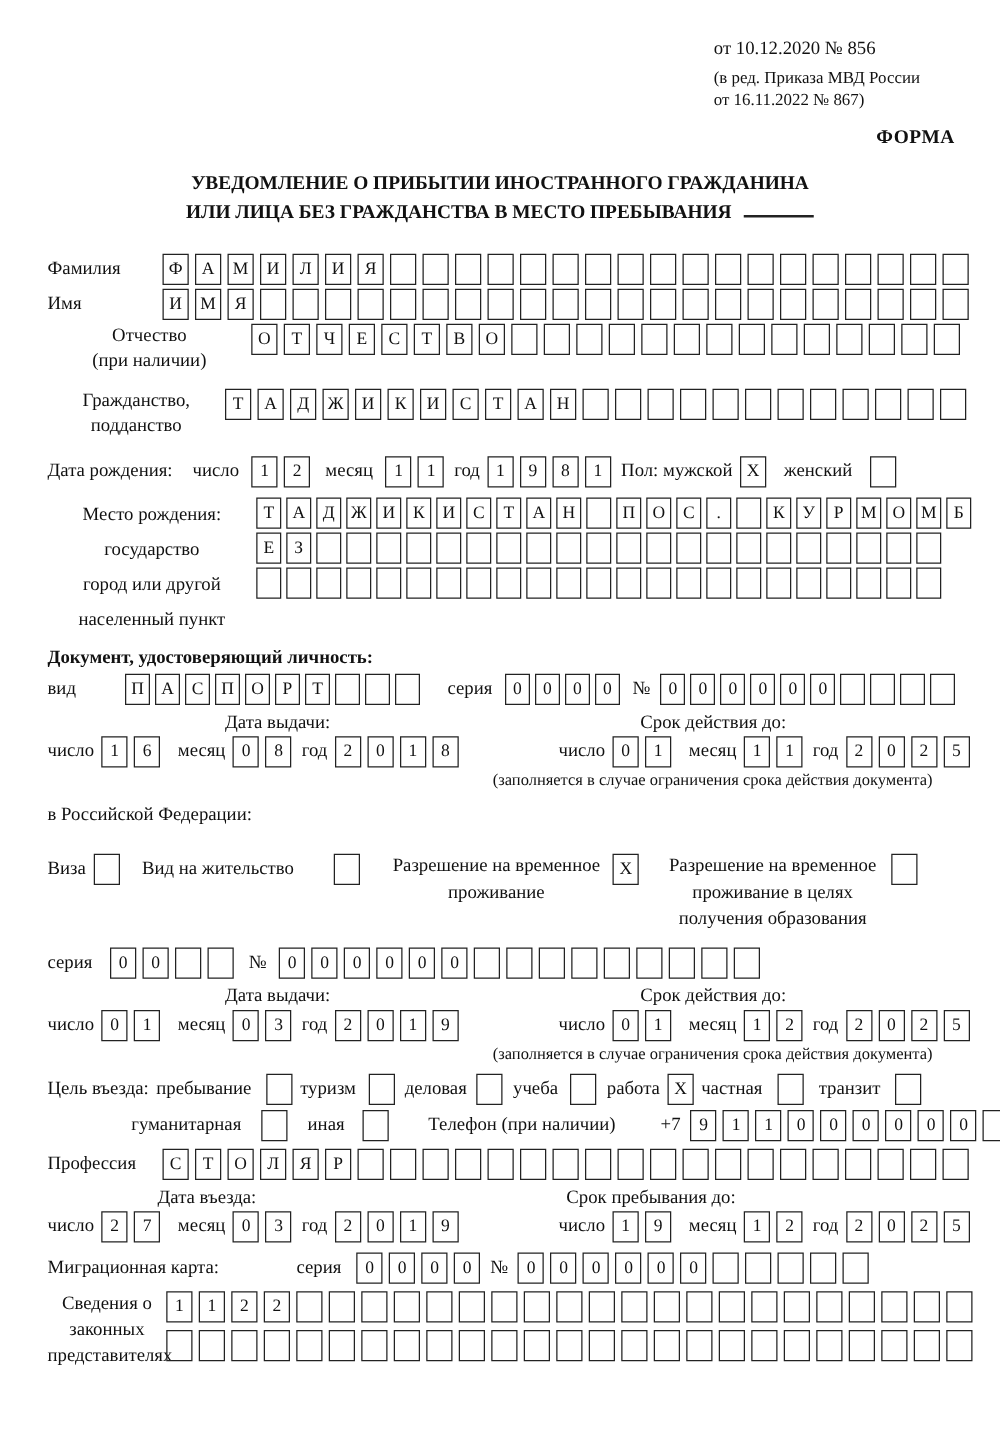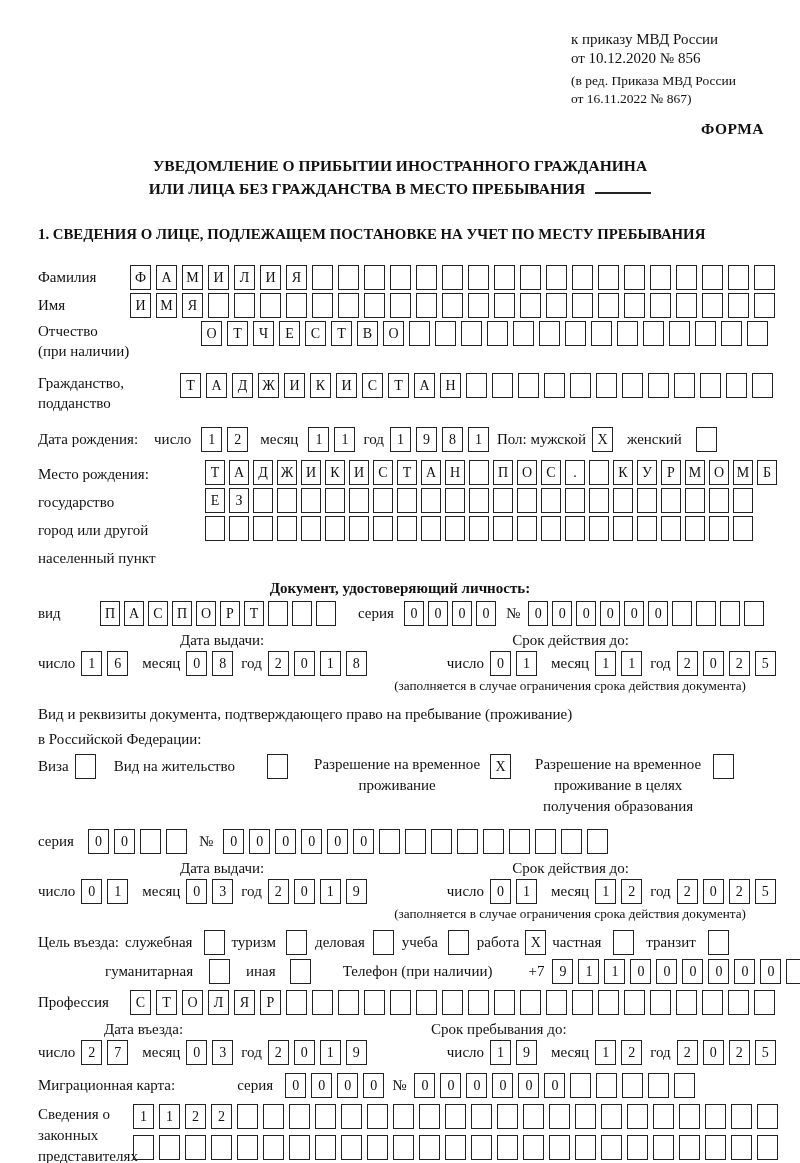--- a/index.html
+++ b/index.html
@@ -17,53 +17,51 @@
   
   .boxes{display:flex;gap:5px;flex:0 0 auto;}
   .boxes.tight{gap:4px;}
   .box{width:21px;height:25px;border:1.6px solid #222;box-sizing:border-box;flex:0 0 auto;
     display:flex;align-items:center;justify-content:center;font-size:14px;line-height:1;}
   .tight .box{width:20px;}
   
   .row{display:flex;align-items:center;margin-top:3px;}
   .row.top{align-items:flex-start;}
   .lbl{flex:0 0 auto;}
-  .lblcol{flex:0 0 auto;line-height:20px;}
+  .lblcol{flex:0 0 auto;line-height:20px;text-align:center;}
   .w92{width:92px;} .w163{width:163px;} .w142{width:142px;} .w167{width:167px;}
   .stack{display:flex;flex-direction:column;gap:3px;}
-  .center-bold{text-align:center;font-weight:bold;margin-top:8px;}
+  .center-bold{font-weight:bold;margin-top:8px;}
   .date-heads{display:flex;margin-top:6px;}
   .date-line{display:flex;align-items:center;margin-top:2px;}
   .date-line .lbl{margin-right:6px;}
   .note{font-size:13.2px;text-align:right;margin-top:2px;padding-right:16px;}
   .intro{margin-top:8px;line-height:25px;}
-  .res-opts{display:flex;align-items:flex-start;margin-top:2px;}
+  .res-opts{display:flex;align-items:flex-start;margin-top:18px;}
   .res-opts .boxes{margin-top:0px;}
   .wrapc{text-align:center;line-height:21px;}
 </style>
 </head>
 <body>
 
 <div class="page">
 
   <div class="appendix">
-    <div>к приказу МВД России</div>
     <div>от 10.12.2020 № 856</div>
     <div class="ed">(в ред. Приказа МВД России</div>
     <div class="ed" style="margin-top:0">от 16.11.2022 № 867)</div>
   </div>
 
   <div class="form-label">ФОРМА</div>
 
   <div class="title">
     <div>УВЕДОМЛЕНИЕ О ПРИБЫТИИ ИНОСТРАННОГО ГРАЖДАНИНА</div>
     <div><span>ИЛИ ЛИЦА БЕЗ ГРАЖДАНСТВА В МЕСТО ПРЕБЫВАНИЯ</span><span class="title-underline"></span></div>
   </div>
 
-  <div class="section-heading">1. СВЕДЕНИЯ О ЛИЦЕ, ПОДЛЕЖАЩЕМ ПОСТАНОВКЕ НА УЧЕТ ПО МЕСТУ ПРЕБЫВАНИЯ</div>
 
   <div class="row" style="margin-top:22px">
     <span class="lbl w92">Фамилия</span>
     <div class="boxes">
         <div class="box filled">Ф</div>
         <div class="box filled">А</div>
         <div class="box filled">М</div>
         <div class="box filled">И</div>
         <div class="box filled">Л</div>
         <div class="box filled">И</div>
@@ -373,21 +371,20 @@
     <div class="boxes">
         <div class="box filled">2</div>
         <div class="box filled">0</div>
         <div class="box filled">2</div>
         <div class="box filled">5</div>
       </div>
   </div>
   <div class="note">(заполняется в случае ограничения срока действия документа)</div>
 
   <div class="intro">
-    <div>Вид и реквизиты документа, подтверждающего право на пребывание (проживание)</div>
     <div>в Российской Федерации:</div>
   </div>
 
   <div class="res-opts">
     <span class="lbl" style="margin-top:4px">Виза</span>
     <div class="boxes" style="margin-left:6px">
         <div class="box"></div>
       </div>
     <span class="lbl" style="margin-left:18px;margin-top:4px">Вид на жительство</span>
     <div class="boxes" style="margin-left:32px">
@@ -468,21 +465,21 @@
         <div class="box filled">2</div>
         <div class="box filled">0</div>
         <div class="box filled">2</div>
         <div class="box filled">5</div>
       </div>
   </div>
   <div class="note">(заполняется в случае ограничения срока действия документа)</div>
 
   <div class="row" style="margin-top:8px">
     <span class="lbl">Цель въезда:</span>
-    <span class="lbl" style="margin-left:6px">служебная</span>
+    <span class="lbl" style="margin-left:6px">пребывание</span>
     <div class="boxes" style="margin-left:12px">
         <div class="box"></div>
       </div>
     <span class="lbl" style="margin-left:6px">туризм</span>
     <div class="boxes" style="margin-left:10px">
         <div class="box"></div>
       </div>
     <span class="lbl" style="margin-left:8px">деловая</span>
     <div class="boxes" style="margin-left:8px">
         <div class="box"></div>
@@ -555,21 +552,21 @@
         <div class="box"></div>
         <div class="box"></div>
         <div class="box"></div>
         <div class="box"></div>
         <div class="box"></div>
         <div class="box"></div>
       </div>
   </div>
 
   <div class="date-heads">
-    <span style="margin-left:66px">Дата въезда:</span>
+    <span style="margin-left:88px">Дата въезда:</span>
     <span style="margin-left:248px">Срок пребывания до:</span>
   </div>
   <div class="date-line">
     <span class="lbl">число</span>
     <div class="boxes">
         <div class="box filled">2</div>
         <div class="box filled">7</div>
       </div>
     <span class="lbl" style="margin-left:14px">месяц</span>
     <div class="boxes">

